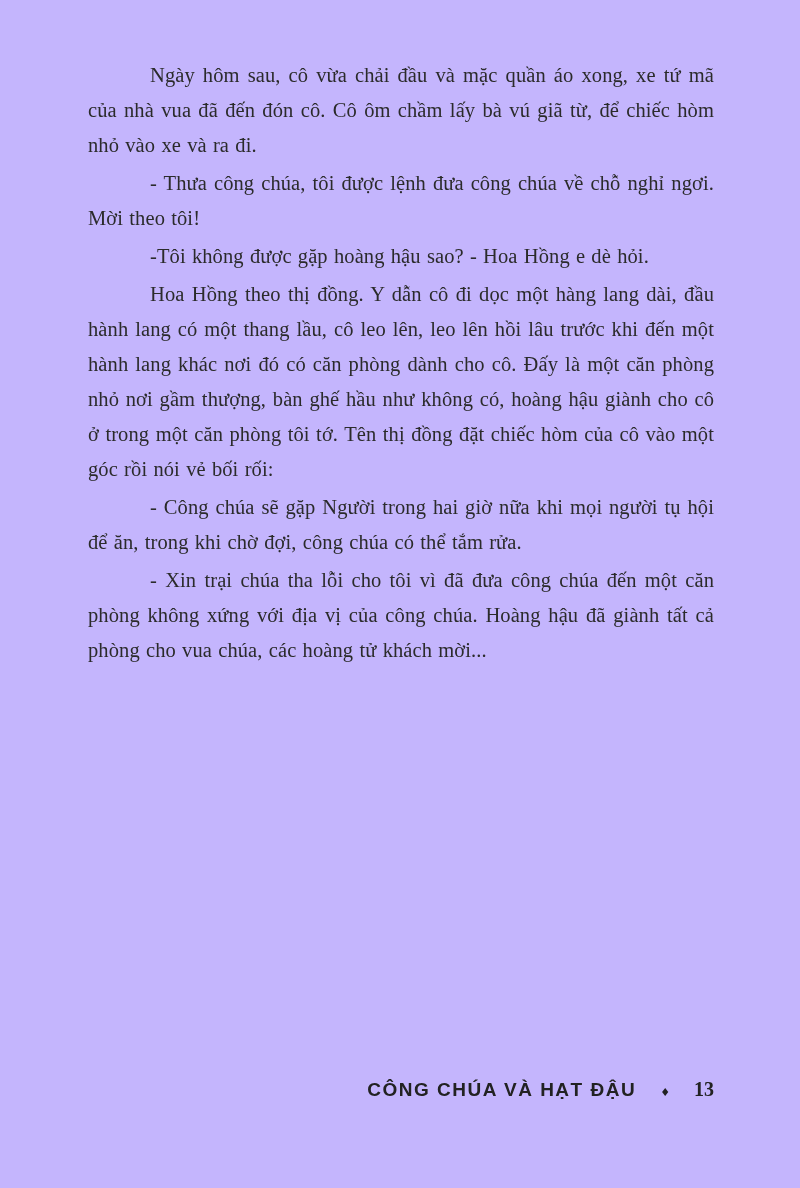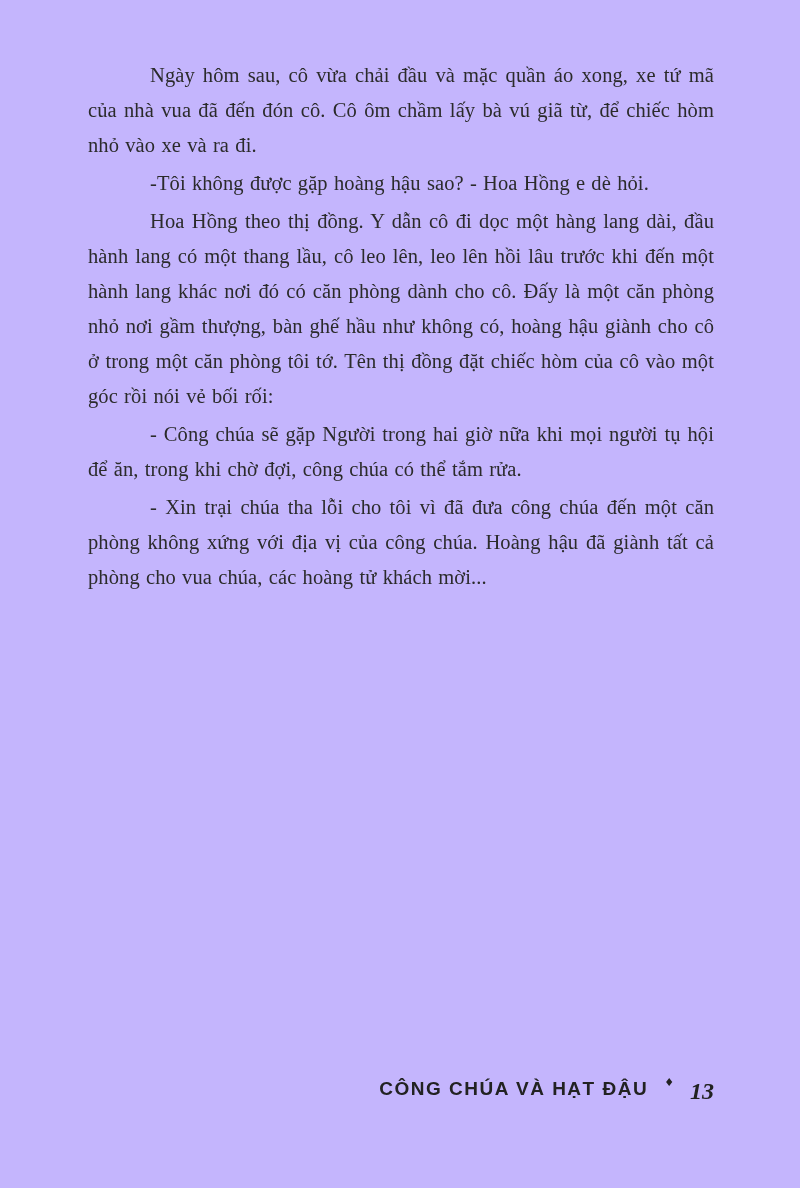--- a/index.html
+++ b/index.html
@@ -30,53 +30,53 @@
     text-align: justify;
     text-indent: 62px;
     letter-spacing: 0.1px;
     word-spacing: 1px;
   }
   .page-footer {
     position: absolute;
     right: 86px;
     top: 1078px;
     display: flex;
-    align-items: flex-start;
-    gap: 16px;
+    align-items: flex-end;
+    gap: 24px;
     white-space: nowrap;
   }
   .footer-title {
     font-family: "Liberation Sans", "DejaVu Sans", sans-serif;
     font-weight: bold;
     font-size: 19px;
     letter-spacing: 1.5px;
     color: #222222;
   }
   .footer-sep {
     font-family: "DejaVu Sans", sans-serif;
     font-size: 11px;
     color: #222222;
     position: relative;
     top: -2px;
   }
   .footer-page-number {
     font-family: "Liberation Serif", "DejaVu Serif", serif;
     font-weight: bold;
-    font-size: 24px;
+    font-size: 20px;
     color: #222222;
-    font-style: italic;
   }
 </style>
 </head>
 <body>
 
 <div class="book-page">
 
   <div class="text-block">
     <p>Ngày hôm sau, cô vừa chải đầu và mặc quần áo xong, xe tứ mã của nhà vua đã đến đón cô. Cô ôm chầm lấy bà vú giã từ, để chiếc hòm nhỏ vào xe và ra đi.</p>
+    <p>- Thưa công chúa, tôi được lệnh đưa công chúa về chỗ nghỉ ngơi. Mời theo tôi!</p>
     <p>-Tôi không được gặp hoàng hậu sao? - Hoa Hồng e dè hỏi.</p>
     <p>Hoa Hồng theo thị đồng. Y dẫn cô đi dọc một hàng lang dài, đầu hành lang có một thang lầu, cô leo lên, leo lên hồi lâu trước khi đến một hành lang khác nơi đó có căn phòng dành cho cô. Đấy là một căn phòng nhỏ nơi gầm thượng, bàn ghế hầu như không có, hoàng hậu giành cho cô ở trong một căn phòng tôi tớ. Tên thị đồng đặt chiếc hòm của cô vào một góc rồi nói vẻ bối rối:</p>
     <p>- Công chúa sẽ gặp Người trong hai giờ nữa khi mọi người tụ hội để ăn, trong khi chờ đợi, công chúa có thể tắm rửa.</p>
     <p>- Xin trại chúa tha lỗi cho tôi vì đã đưa công chúa đến một căn phòng không xứng với địa vị của công chúa. Hoàng hậu đã giành tất cả phòng cho vua chúa, các hoàng tử khách mời...</p>
   </div>
 
   <div class="page-footer">
     <span class="footer-title">CÔNG CHÚA VÀ HẠT ĐẬU</span>
     <span class="footer-sep">♦</span>
     <span class="footer-page-number">13</span>

